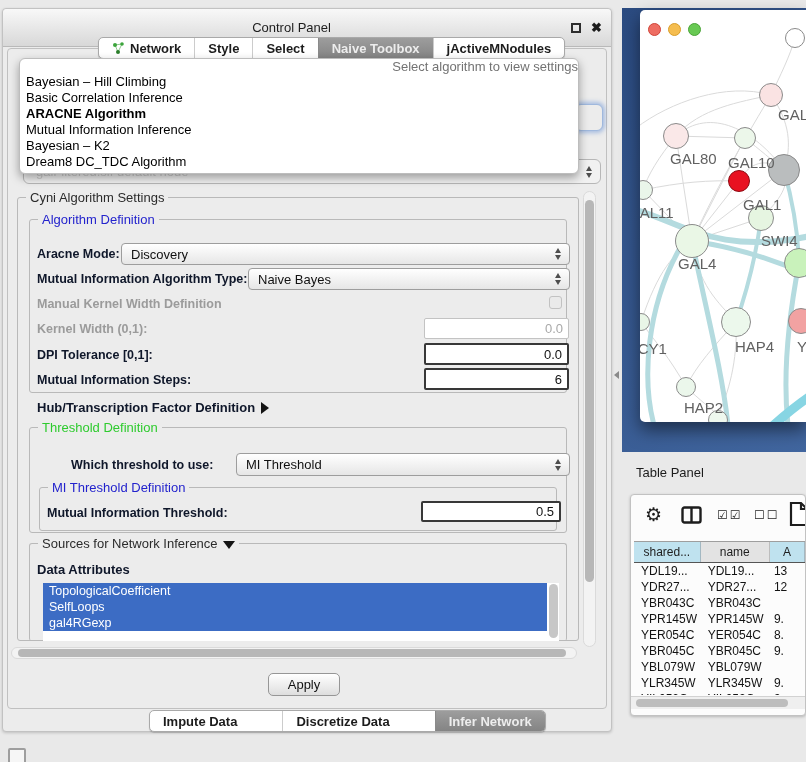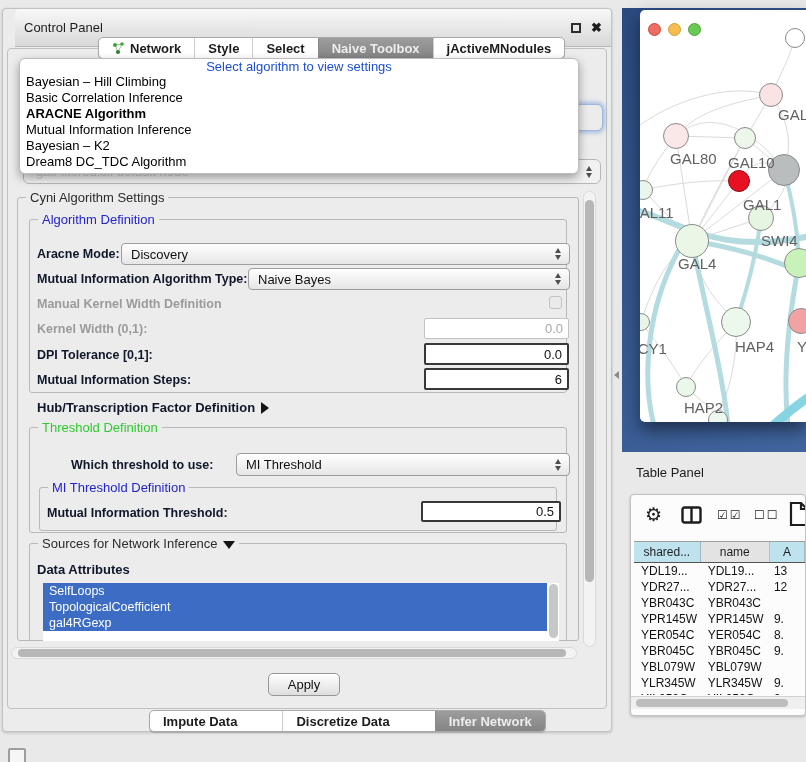--- a/index.html
+++ b/index.html
@@ -3,23 +3,23 @@
 <meta charset="utf-8">
 <style>
   * { box-sizing: border-box; margin: 0; padding: 0; }
   html,body { width:806px; height:762px; overflow:hidden; }
   body { background:#e9e9e9; font-family:"Liberation Sans", sans-serif; position:relative; }
 
   
   #control-panel { position:absolute; left:2px; top:8px; width:610px; height:724px;
     background:#ececec; border:1px solid #c2c2c2; border-radius:4px;
     box-shadow:0 1px 3px rgba(0,0,0,.18); }
-  #titlebar { position:absolute; left:12px; top:0; right:0; height:38px;
+  #titlebar { position:absolute; left:0; top:0; right:0; height:38px;
     background:linear-gradient(#f8f8f8,#d8d8d8); border-bottom:1px solid #b9b9b9;
-    border-radius:4px 4px 0 0; display:flex; align-items:center; padding:0 9px; }
+    border-radius:4px 4px 0 0; display:flex; align-items:center; padding:0 9px;text-align:center; }
   #titlebar .t { flex:1; font-size:13px; color:#1d1d1d; }
   .float-btn { width:10px; height:10px; border:2px solid #2d2d2d; margin-right:10px; background:transparent; }
   .close-btn { font-size:13px; font-weight:bold; color:#1c1c1c; line-height:10px; }
 
   
   #settings-panel { position:absolute; left:4px; top:39px; width:600px; height:661px;
     background:#ececec; border:1px solid #c0c0c0; border-radius:4px; }
 
   
   .seg-bar { position:absolute; display:flex; background:#fff; border:1px solid #a9a9a9;
@@ -34,21 +34,21 @@
     background:#f1f1f1; border:1px solid #b7b7b7; border-radius:6px; display:flex; align-items:center; }
   #behind-combo .cv { flex:1; padding-left:12px; font-size:13px; color:#cccccc; }
   #behind-focus { position:absolute; left:572px; top:95px; width:28px; height:27px;
     border-radius:6px; background:#ececec; border:1px solid #9fb8dd;
     box-shadow:0 0 4px 2px rgba(110,150,215,.55); }
 
   
   #algo-popup { position:absolute; left:16px; top:49px; width:560px; height:116px;
     background:#fff; border:1px solid #bdbdbd; border-radius:6px;
     box-shadow:0 4px 10px rgba(0,0,0,.35); z-index:30; overflow:hidden; }
-  #algo-popup .hint { text-align:center; color:#1d4ed8; font-size:13px; height:15px; line-height:15px; }
+  #algo-popup .hint { text-align:right; color:#737373; font-size:13px; height:15px; line-height:15px; }
   #algo-popup .it { height:16px; line-height:16px; font-size:13px; color:#000; padding-left:6px; white-space:nowrap; }
   #algo-popup .it.bold { font-weight:bold; }
 
   
   .grp { position:absolute; border:1px solid #b9b9b9; border-radius:3px; }
   .grp > .gt { position:absolute; top:-8px; left:8px; background:#ececec; padding:0 4px;
     font-size:13px; color:#2b2b2b; white-space:nowrap; }
   .gt.blue { color:#2323cd; }
   .gt.green { color:#2ecb2e; }
 
@@ -248,22 +248,22 @@
   <input class="tfield" style="left: 418px; top: 492px; width: 140px; height: 21px;" readonly="" value="0.5">
 
   <div class="grp" style="left:26px; top:534px; width:538px; height:98px; border-bottom:none;">
     <span class="gt">
       <span>Sources for Network Inference</span><span class="tri-dn-big"></span>
     </span>
   </div>
   <span class="lbl" style="left:34px; top:553px; font-size:13px;">Data Attributes</span>
 
   <div id="attr-list">
+    <div class="ai">TopologicalCoefficient</div>
     <div class="ai">SelfLoops</div>
-    <div class="ai">TopologicalCoefficient</div>
     <div class="ai">gal4RGexp</div>
     <div id="attr-vscroll"></div>
   </div>
 
   <div class="sb-track-v" style="left:580px; top:182px; width:13px; height:456px;">
     <div class="sb-thumb-v" style="top:8px; height:382px;"></div>
   </div>
   <div class="sb-track-h" style="left:8px; top:638px; width:566px; height:12px;">
     <div class="sb-thumb-h" style="left:6px; width:548px;"></div>
   </div>

